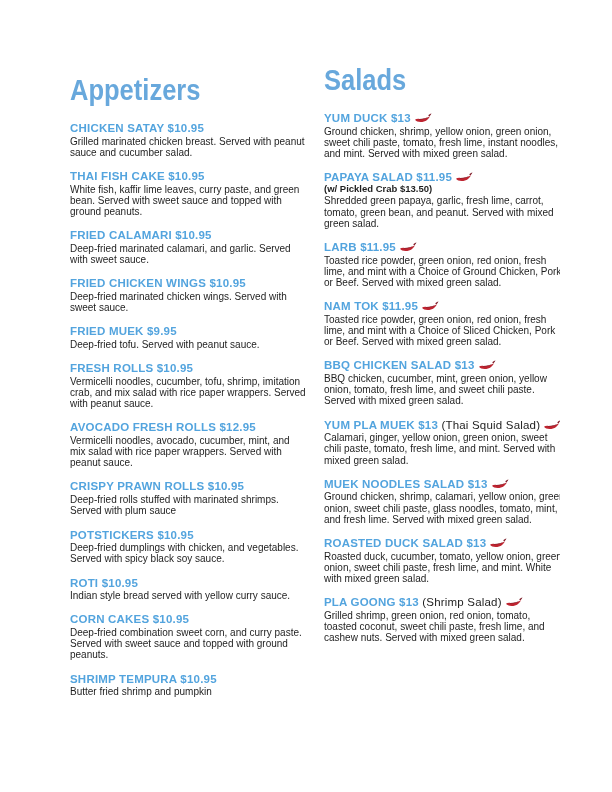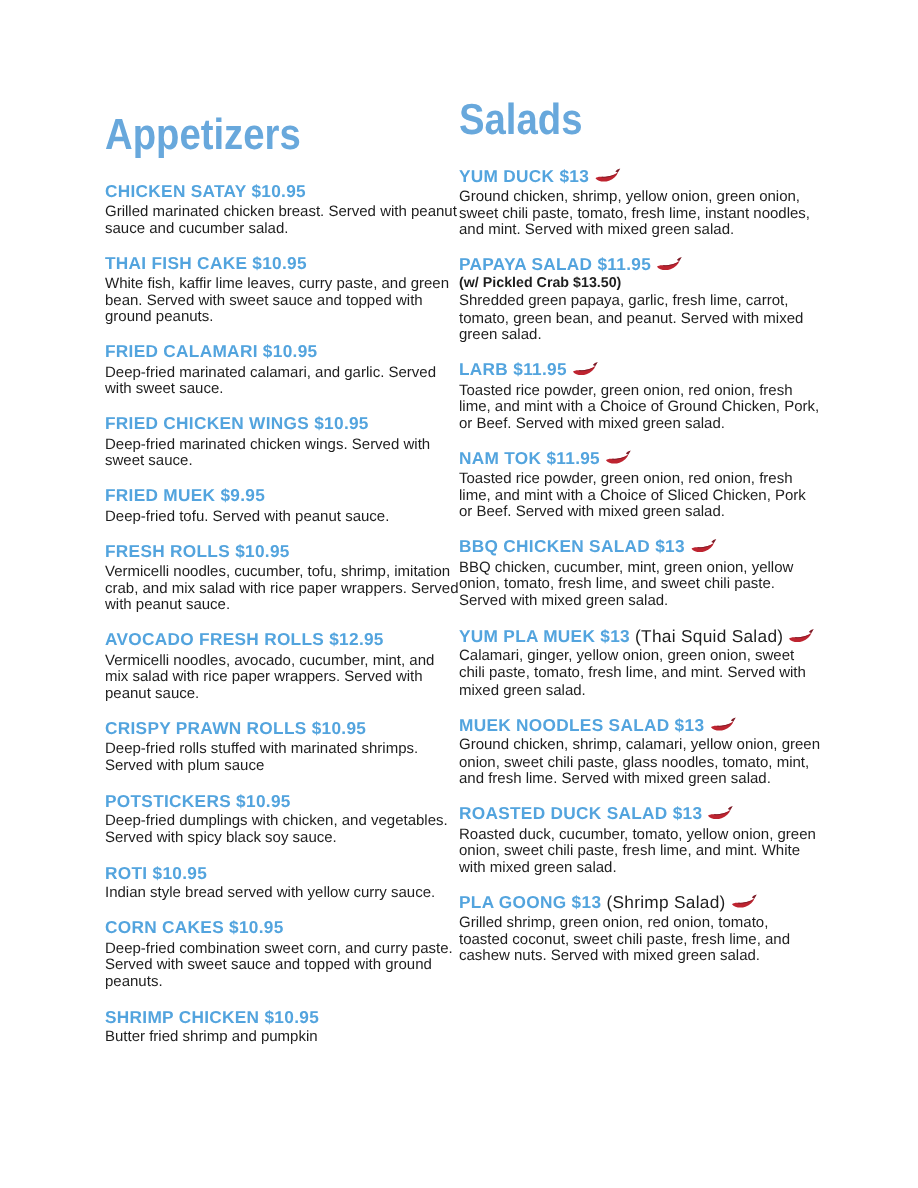--- a/index.html
+++ b/index.html
@@ -7,21 +7,21 @@
     position: relative;
     width: 560px;
     height: 792px;
     background: #ffffff;
     overflow: hidden;
     font-family: "Liberation Sans", sans-serif;
     color: #1e1e1e;
   }
   .column { position: absolute; }
   .col-appetizers { left: 70px; top: 74px; width: 236px; }
-  .col-salads   { left: 306px; top: 64px; width: 241px; }
+  .col-salads   { left: 324px; top: 64px; width: 241px; }
   .section-title {
     margin: 0 0 15px 0;
     font-size: 29px;
     font-weight: 700;
     color: #68a8dc;
     letter-spacing: 0px;
     transform: scaleX(0.88);
     transform-origin: left center;
     white-space: nowrap;
   }
@@ -124,21 +124,21 @@
     <p class="item-desc">Indian style bread served with yellow curry sauce.</p>
   </div>
 
   <div class="item">
     <div class="item-title"><span>CORN CAKES</span> <span>$10.95</span></div>
 
     <p class="item-desc">Deep-fried combination sweet corn, and curry paste. Served with sweet sauce and topped with ground peanuts.</p>
   </div>
 
   <div class="item">
-    <div class="item-title"><span>SHRIMP CHICKEN</span> <span>$10.95</span></div>
+    <div class="item-title"><span>SHRIMP TEMPURA</span> <span>$10.95</span></div>
 
     <p class="item-desc">Butter fried shrimp and pumpkin</p>
   </div>
 </div>
   <div class="column col-salads">
     <h1 class="section-title">Salads</h1>
 
   <div class="item">
     <div class="item-title"><span>YUM DUCK</span> <span>$13</span><svg class="chili" width="18" height="10" viewBox="0 0 18 10" aria-hidden="true">
             <path d="M1 6.8 C2.5 8.9 6.5 9.7 10 8.5 C13 7.5 15.2 5.4 16 2.9 C12.8 5.4 8.5 6.2 5.2 5.9 C3.3 5.7 1.9 6.1 1 6.8 Z" fill="#be2430"></path>

